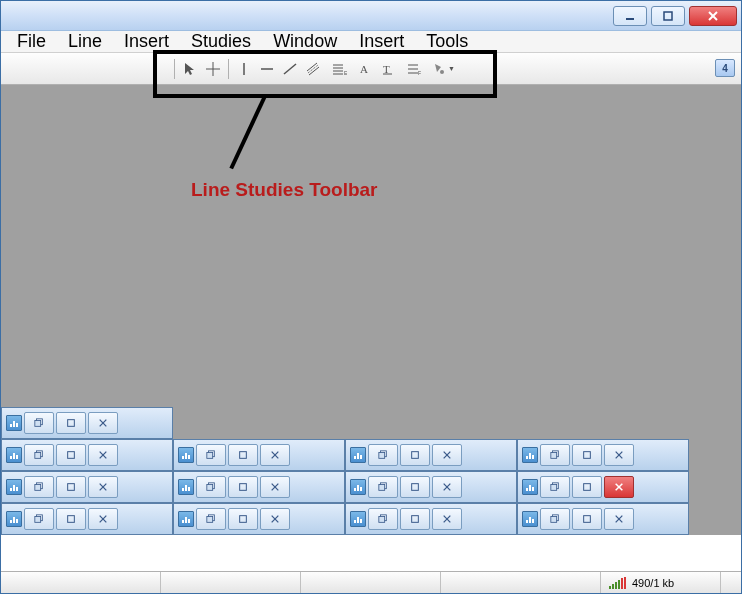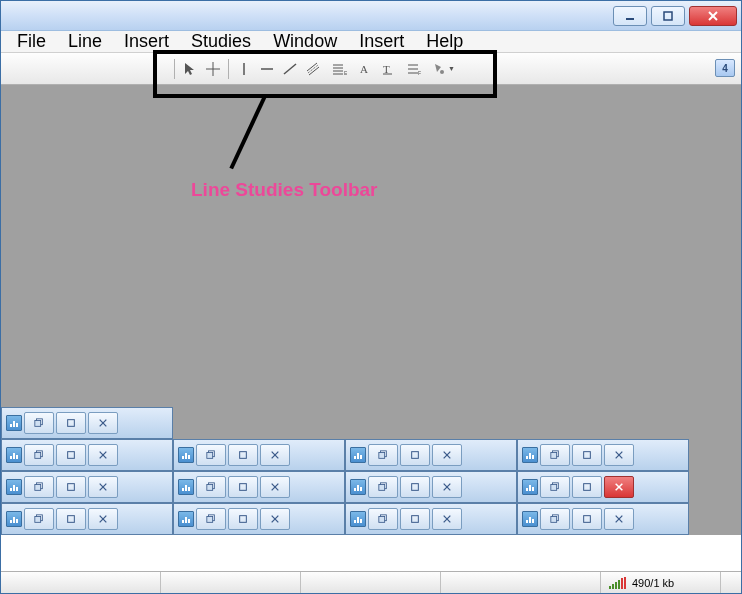--- a/index.html
+++ b/index.html
@@ -23,21 +23,21 @@
 .tool-sep { width: 1px; height: 20px; background: #b0b0b0; margin: 0 3px; }
 .tool-btn { width: 22px; height: 22px; display: flex; align-items: center; justify-content: center; cursor: pointer; border: 1px solid transparent; color: #555; }
 .tool-btn.dd { width: 28px; }
 .tool-btn svg { width: 16px; height: 16px; }
 .dd-arrow { font-size: 7px; margin-left: 1px; color: #555; }
 .badge-right { position: absolute; right: 6px; top: 6px; width: 20px; height: 18px; background: linear-gradient(to bottom, #d8e8ff, #a8c8f0); border: 1px solid #6b8fb5; border-radius: 2px; display: flex; align-items: center; justify-content: center; font-size: 10px; color: #2a4a7a; font-weight: bold; }
 
 
 .annotation-box { position: absolute; top: 49px; left: 152px; width: 344px; height: 48px; border: 4px solid #000; pointer-events: none; z-index: 10; }
 .annotation-line { position: absolute; top: 95px; left: 262px; width: 4px; height: 80px; background: #000; transform: rotate(25deg); transform-origin: top; z-index: 10; pointer-events: none; }
-.annotation-label { position: absolute; top: 178px; left: 190px; font-size: 19px; font-weight: bold; color: #ec4899; z-index: 10; pointer-events: none; }
+.annotation-label { position: absolute; top: 178px; left: 190px; font-size: 19px; font-weight: bold; color: #b91c1c; z-index: 10; pointer-events: none; }
 
 
 .main-area { flex: 1; background: #a0a0a0; position: relative; overflow: hidden; }
 
 
 .chart-windows { position: absolute; bottom: 0; left: 0; right: 0; }
 .chart-row { display: flex; }
 .chart-win { height: 32px; border: 1px solid #5a7fa8; background: linear-gradient(to bottom, #e0ecfa, #b8d1ec); display: flex; align-items: center; padding: 2px 4px; gap: 2px; }
 .chart-win.active .cw-btn.close { background: linear-gradient(to bottom, #f08080, #d93636); border-color: #a03030; }
 .cw-icon { width: 16px; height: 16px; background: linear-gradient(to bottom, #7ab8e8, #4a8fd0); border: 1px solid #3a6fa0; border-radius: 1px; display: flex; align-items: center; justify-content: center; }
@@ -84,21 +84,21 @@
     </div>
   </div>
 
   <div class="menubar">
     <div class="menu-item">File</div>
     <div class="menu-item">Line</div>
     <div class="menu-item">Insert</div>
     <div class="menu-item">Studies</div>
     <div class="menu-item">Window</div>
     <div class="menu-item">Insert</div>
-    <div class="menu-item">Help</div>
+    <div class="menu-item">Tools</div>
   </div>
 
   <div class="toolbar-row">
     <div class="toolbar">
       <div class="tool-sep"></div>
       <div class="tool-btn">
           <svg viewBox="0 0 16 16">
             <path d="M3 2 L3 13 L6 10 L8 14 L10 13 L8 9 L12 9 Z" fill="#555"></path>
           </svg>
         </div>

